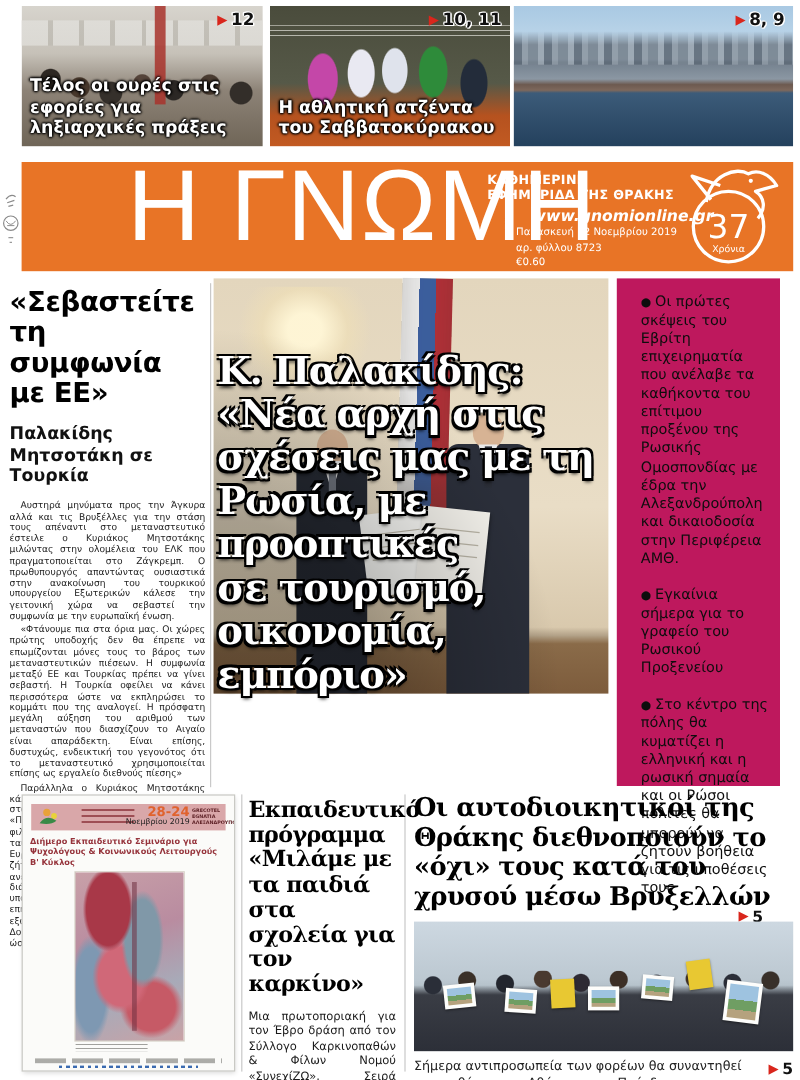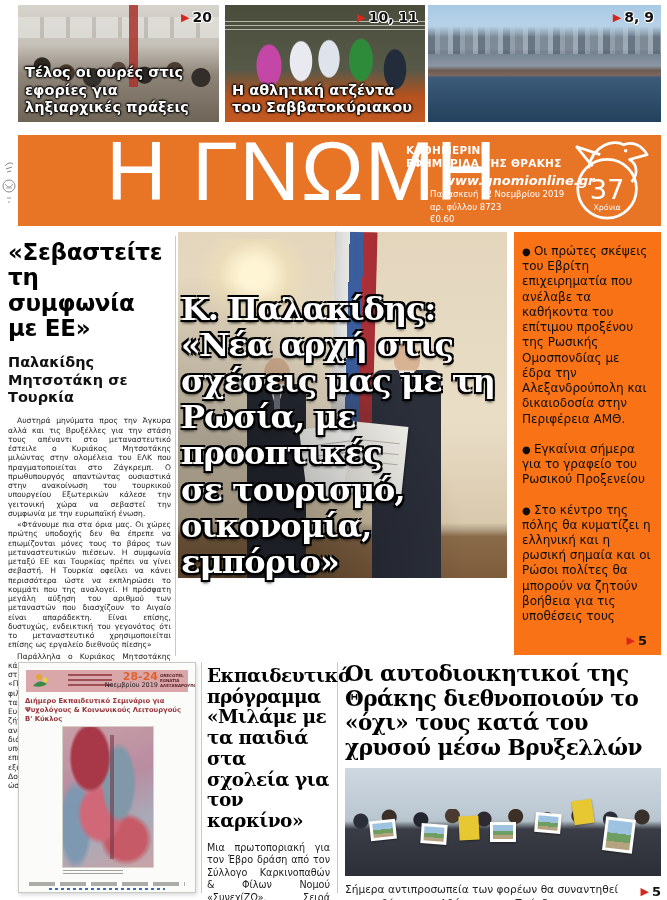--- a/index.html
+++ b/index.html
@@ -103,22 +103,22 @@
   .doc i,.doc2 i{position:absolute;left:12%;right:12%;height:1px;background:#b9b4a6;}
   .photo .shade{position:absolute;inset:0;
       background:radial-gradient(ellipse at 0% 100%, rgba(0,0,0,.28) 0 30%, transparent 62%);}
 
   .photo-hl{position:absolute;left:3px;bottom:-2px;width:345px;color:#fff;
       font-family:"DejaVu Serif",serif;font-weight:bold;font-size:32px;line-height:1.13;
       letter-spacing:-1px;
       text-shadow:2px 2px 0 #000,-2px 2px 0 #000,2px -2px 0 #000,-2px -2px 0 #000,
                   0 3px 3px rgba(0,0,0,.8);}
 
-  .rcol{left:514px;top:232px;width:147px;height:423px;background:#f97316;
-      padding:12px 10px 0 8px;box-sizing:border-box;}
+  .rcol{left:514px;top:232px;width:136px;height:423px;background:#be185d;
+      padding:12px 10px 0 20px;box-sizing:border-box;}
   .rcol .b{font-size:12px;line-height:1.27;color:#0d0d0d;margin-bottom:15px;}
   .rcol .b::before{content:"● ";font-size:10px;}
   .rcol .pm-line{margin-top:-6px;padding-right:4px;}
 
   
   .poster{left:18px;top:662px;width:178px;height:231px;background:#fbfbf9;
       border:1px solid #c9c9c4;box-shadow:1px 2px 4px rgba(0,0,0,.15);
       box-sizing:border-box;overflow:hidden;}
   .poster .band{position:absolute;left:7px;top:7px;right:7px;height:22px;background:#D9A7A9;}
   .poster .blogo{position:absolute;left:3px;top:2px;width:38px;height:18px;}
@@ -181,21 +181,21 @@
   .bcap .pm-inline{float:right;font-size:13px;font-weight:bold;margin-left:8px;}
   b[data-bind]{color:#111;}
 </style>
 </head>
 <body>
 
 <div class="page">
 
   <div class="teaser t1">
     <div class="ph"></div>
-    <div class="pm"><i class="tri"></i><span data-bind="teasers.0.pages">20</span></div>
+    <div class="pm"><i class="tri"></i><span data-bind="teasers.0.pages">12</span></div>
     <div class="hl" data-bind="teasers.0.headline">Τέλος οι ουρές στις εφορίες για ληξιαρχικές πράξεις</div>
   </div>
   <div class="teaser t2">
     <div class="ph"></div>
     <div class="pm"><i class="tri"></i><span data-bind="teasers.1.pages">10, 11</span></div>
     <div class="hl" data-bind="teasers.1.headline">Η αθλητική ατζέντα του Σαββατοκύριακου</div>
   </div>
   <div class="teaser t3">
     <div class="ph"></div>
     <div class="pm"><i class="tri"></i><span data-bind="teasers.2.pages">8, 9</span></div>

